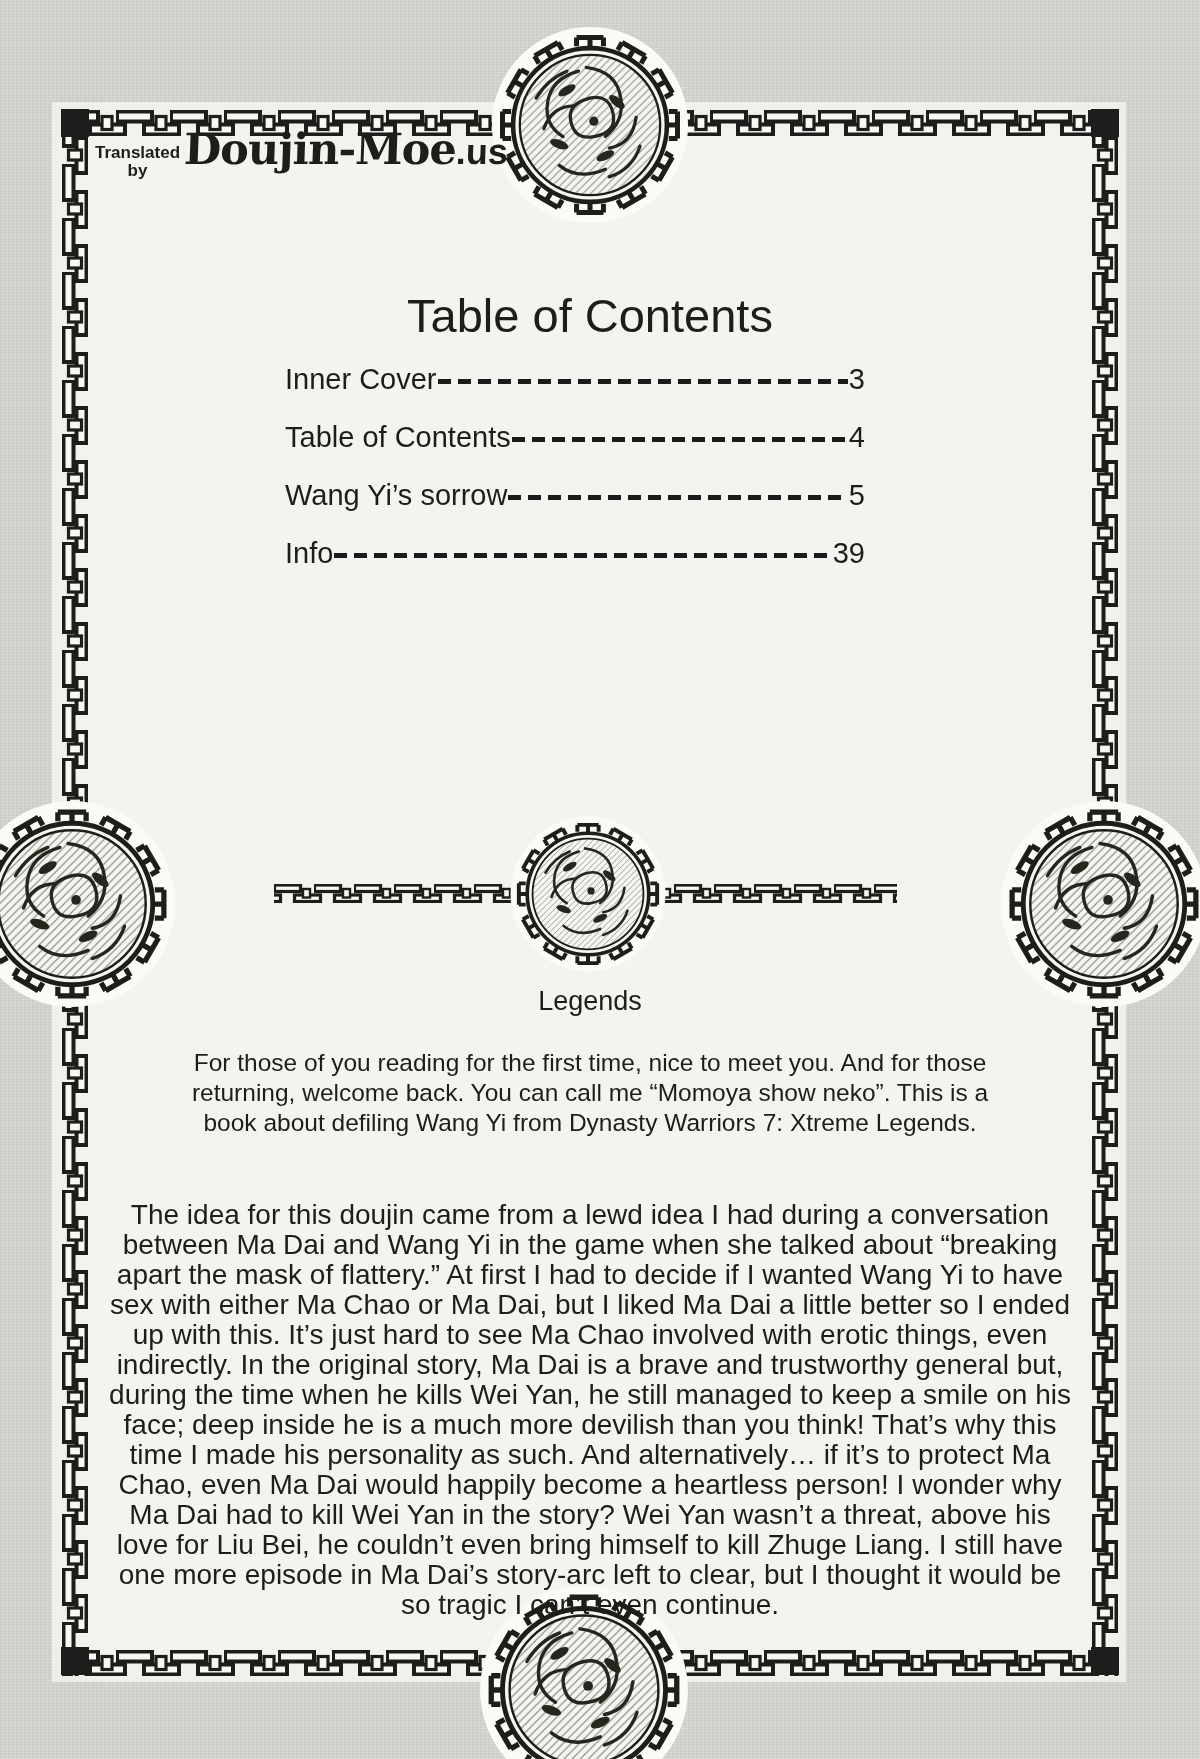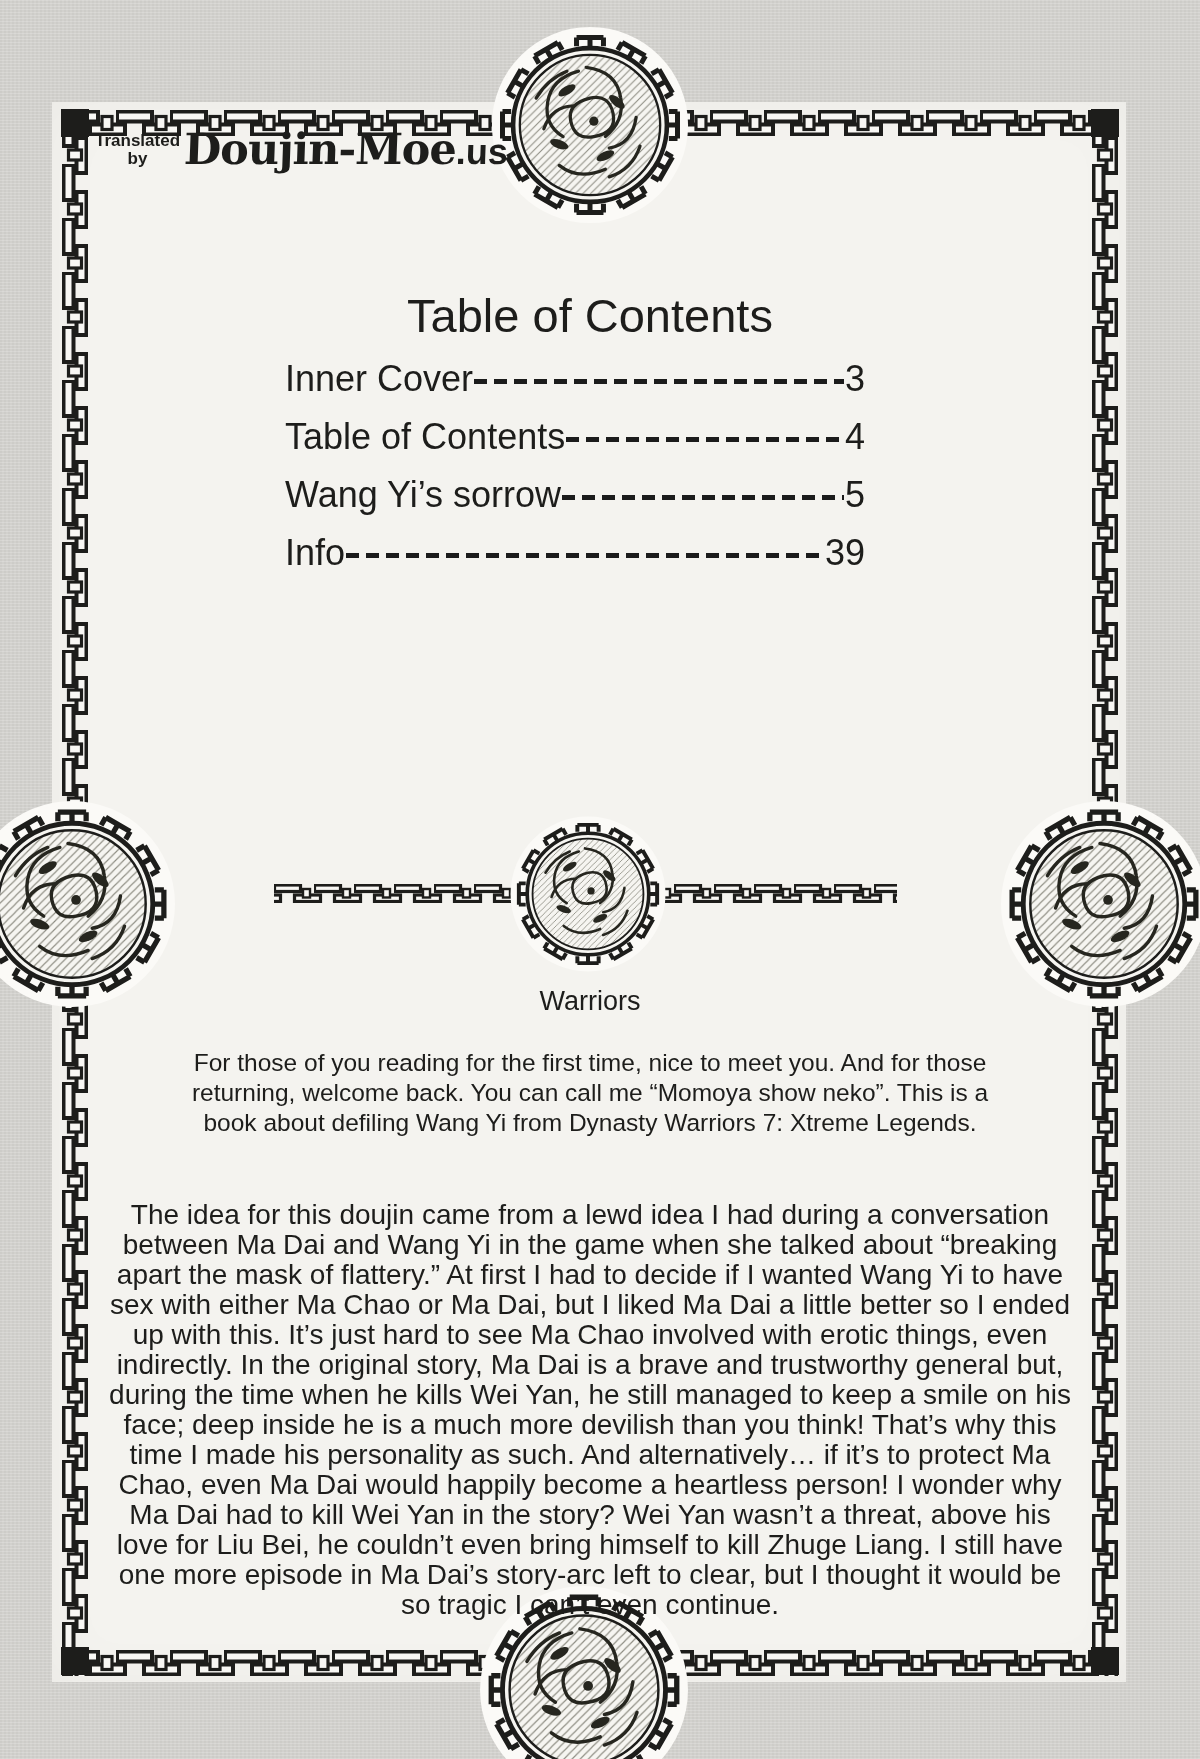--- a/index.html
+++ b/index.html
@@ -19,32 +19,32 @@
     box-shadow:inset 0 0 60px rgba(0,0,0,0.04);
     z-index:0;
   }
   .border-strip{z-index:2;}
   .corner{width:28px;height:28px;background:#1d1d1b;z-index:3;}
   .medallion{z-index:4;}
   .textlayer{z-index:5;}
 
   
   #credit-block{left:95px;top:126px;display:flex;align-items:flex-start;z-index:5;}
-  #credit-lines{font-weight:bold;font-size:17px;line-height:18px;text-align:center;padding-top:6px;}
+  #credit-lines{font-weight:bold;font-size:17px;line-height:18px;text-align:center;padding-top:6px;margin-top:12px;}
   #logo-text{
     font-family:"DejaVu Serif", serif;font-weight:bold;font-size:43px;line-height:46px;
     letter-spacing:-1px;margin-left:4px;transform:skewX(-2deg);
   }
   #logo-suffix{font-family:"Liberation Sans", sans-serif;font-size:36px;letter-spacing:0;}
 
   
   #toc-title{left:88px;top:288px;width:1004px;text-align:center;
     font-size:47px;font-weight:normal;z-index:5;}
   #toc-list{left:285px;top:350px;width:580px;z-index:5;}
-  .toc-row{display:flex;height:58px;line-height:58px;font-size:36px;align-items:center;}
+  .toc-row{display:flex;height:58px;line-height:58px;font-size:29px;align-items:center;}
   .toc-label{white-space:nowrap;}
   .toc-dots{flex:1;height:5px;align-self:center;transform:translateY(2px);margin:0 1px;
     background:repeating-linear-gradient(90deg,#1b1b1b 0 13px,rgba(0,0,0,0) 13px 20px);}
   .toc-num{white-space:nowrap;}
 
   
   #preface-title{left:100px;top:986px;width:980px;text-align:center;font-size:27px;z-index:5;}
   .para{left:100px;width:980px;text-align:center;white-space:pre-line;z-index:5;margin-top:32px;}
   #preface-p1{top:1016px;font-size:24.5px;line-height:30px;}
   #preface-p2{top:1168px;font-size:28px;line-height:30px;}
@@ -189,21 +189,21 @@
   <div class="toc-row">
     <span class="toc-label">Info</span>
     <span class="toc-dots"></span>
     <span class="toc-num">39</span>
   </div>
 
 
 
 </div>
 
-<div id="preface-title" class="abs textlayer">Warriors</div>
+<div id="preface-title" class="abs textlayer">Legends</div>
 <div id="preface-p1" class="abs para textlayer">For those of you reading for the first time, nice to meet you. And for those
 returning, welcome back. You can call me “Momoya show neko”. This is a
 book about defiling Wang Yi from Dynasty Warriors 7: Xtreme Legends.</div>
 <div id="preface-p2" class="abs para textlayer">The idea for this doujin came from a lewd idea I had during a conversation
 between Ma Dai and Wang Yi in the game when she talked about “breaking
 apart the mask of flattery.” At first I had to decide if I wanted Wang Yi to have
 sex with either Ma Chao or Ma Dai, but I liked Ma Dai a little better so I ended
 up with this. It’s just hard to see Ma Chao involved with erotic things, even
 indirectly. In the original story, Ma Dai is a brave and trustworthy general but,
 during the time when he kills Wei Yan, he still managed to keep a smile on his

